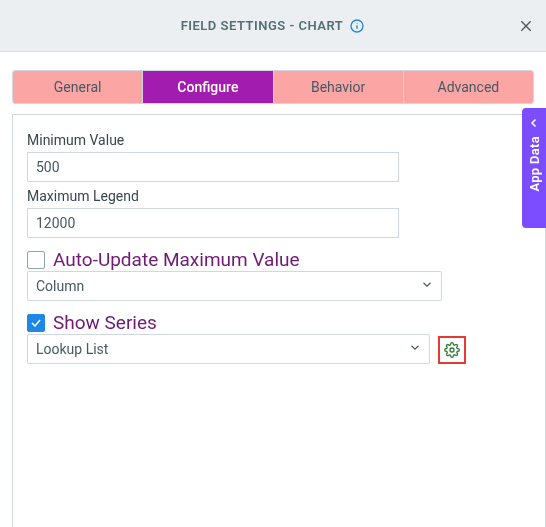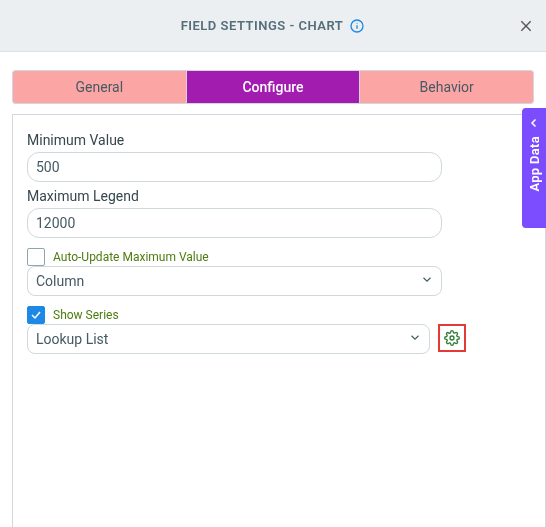--- a/index.html
+++ b/index.html
@@ -78,24 +78,24 @@
     padding: 11px 14px 14px 14px;
     height: 420px;
   }
   .field-label {
     font-size: 14px;
     color: #37474f;
     margin-top: 6px;
     margin-bottom: 4px;
   }
   .text-input {
-    width: 415px;
+    width: 372px;
     max-width: 100%;
     border: 1px solid #cfd8dc;
-    border-radius: 12px;
+    border-radius: 0;
     padding: 6px 8px;
     font-size: 14px;
     color: #455a64;
     font-family: inherit;
   }
   .row {
     display: flex;
     align-items: center;
     gap: 8px;
     margin-top: 10px;
@@ -111,51 +111,51 @@
     justify-content: center;
     cursor: pointer;
   }
   .checkbox.checked {
     background: #1e88e5;
     border-color: #1e88e5;
   }
   .checkbox.checked svg { display: block; }
   .checkbox svg { display: none; }
   .checkbox-label {
-    color: #4d7c0f;
-    font-size: 12px;
+    color: #701a75;
+    font-size: 19px;
   }
   .select-wrap {
     position: relative;
     width: 415px;
     max-width: 100%;
   }
   .select {
     width: 100%;
     border: 1px solid #cfd8dc;
-    border-radius: 8px;
+    border-radius: 2px;
     padding: 6px 28px 6px 8px;
     font-size: 14px;
     color: #455a64;
     background: #fff;
     cursor: pointer;
     font-family: inherit;
     appearance: none;
   }
   .select-chevron {
     position: absolute;
     right: 8px;
     top: 50%;
     transform: translateY(-50%);
     pointer-events: none;
     color: #455a64;
   }
   .select-row {
     display: flex;
-    align-items: flex-start;
+    align-items: flex-end;
     gap: 8px;
   }
   .gear-box {
     border: 2px solid #e53935;
     width: 28px;
     height: 28px;
     display: flex;
     align-items: center;
     justify-content: center;
     cursor: pointer;
@@ -208,20 +208,21 @@
       <line x1="5" y1="5" x2="19" y2="19"></line>
       <line x1="19" y1="5" x2="5" y2="19"></line>
     </svg>
   </div>
 </div>
 
 <div class="tabbar">
   <div class="tab">General</div>
   <div class="tab active">Configure</div>
   <div class="tab">Behavior</div>
+  <div class="tab">Advanced</div>
 </div>
 
 <div class="panel">
 
   <div class="field-label">Minimum Value</div>
   <input class="text-input" type="text" value="500" style="">
 
   <div class="field-label">Maximum Legend</div>
   <input class="text-input" type="text" value="12000" style="">
 

